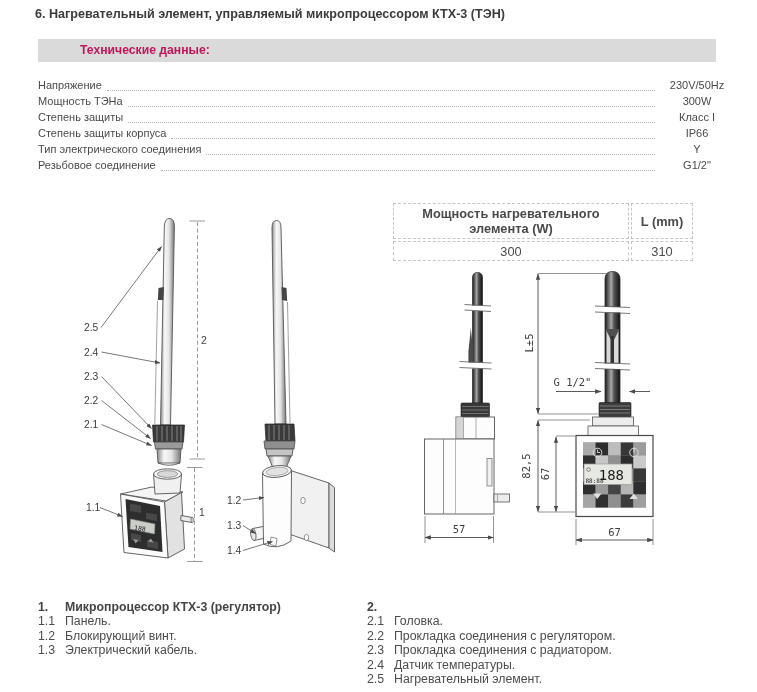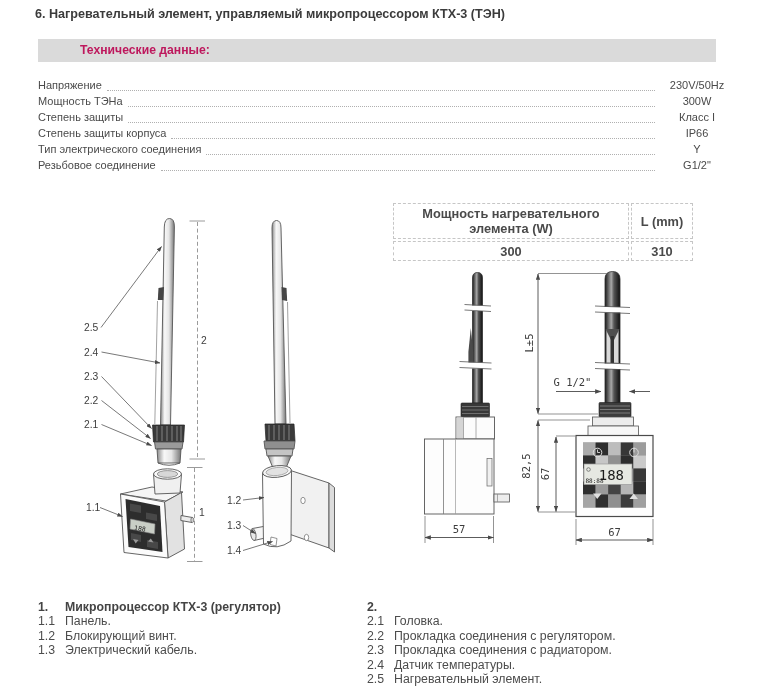--- a/index.html
+++ b/index.html
@@ -12,21 +12,21 @@
   .spec-row{display:flex;align-items:flex-end;height:16px;font-size:11px;line-height:15px;color:#4a4a4a;white-space:nowrap;}
   .spec-label{flex:0 0 auto;}
   .dots{flex:1 1 auto;border-bottom:1px dotted #b0b0b0;margin:0 3px 2px 5px;height:1px;}
   .spec-value{flex:0 0 78px;text-align:center;}
   table.power{position:absolute;left:391px;top:201px;border-collapse:separate;border-spacing:2px;}
   table.power th,table.power td{border:1px dashed #c6c6c6;text-align:center;vertical-align:middle;
         font-size:12.8px;color:#4a4a4a;padding:1px 3px;}
   table.power th{font-weight:bold;line-height:15px;height:32px;}
   table.power th.c1{width:228px;}
   table.power th.c2{width:54px;}
-  table.power td{height:16px;font-weight:bold;}
+  table.power td{height:16px;font-weight:normal;}
   svg.diagram{position:absolute;left:0;top:0;pointer-events:none;}
   .callout-txt{font-family:"Liberation Sans",sans-serif;font-size:10.3px;fill:#3d3d3d;}
   .dim-txt{font-family:"DejaVu Sans Mono",monospace;font-size:10.5px;fill:#3d3d3d;}
   .lcd-big{font-family:"DejaVu Sans Mono",monospace;font-size:14px;fill:#1c1c1c;}
   .lcd-small{font-family:"DejaVu Sans Mono",monospace;font-size:6px;fill:#1c1c1c;}
   .lcd-mini{font-family:"DejaVu Sans Mono",monospace;font-size:6.5px;fill:#222;}
   .legend{position:absolute;font-size:12.3px;color:#4c4c4c;}
   .l-row{display:flex;line-height:14.4px;white-space:nowrap;}
   .l-num{flex:0 0 27px;}
   .l-head{font-weight:bold;color:#444;}

